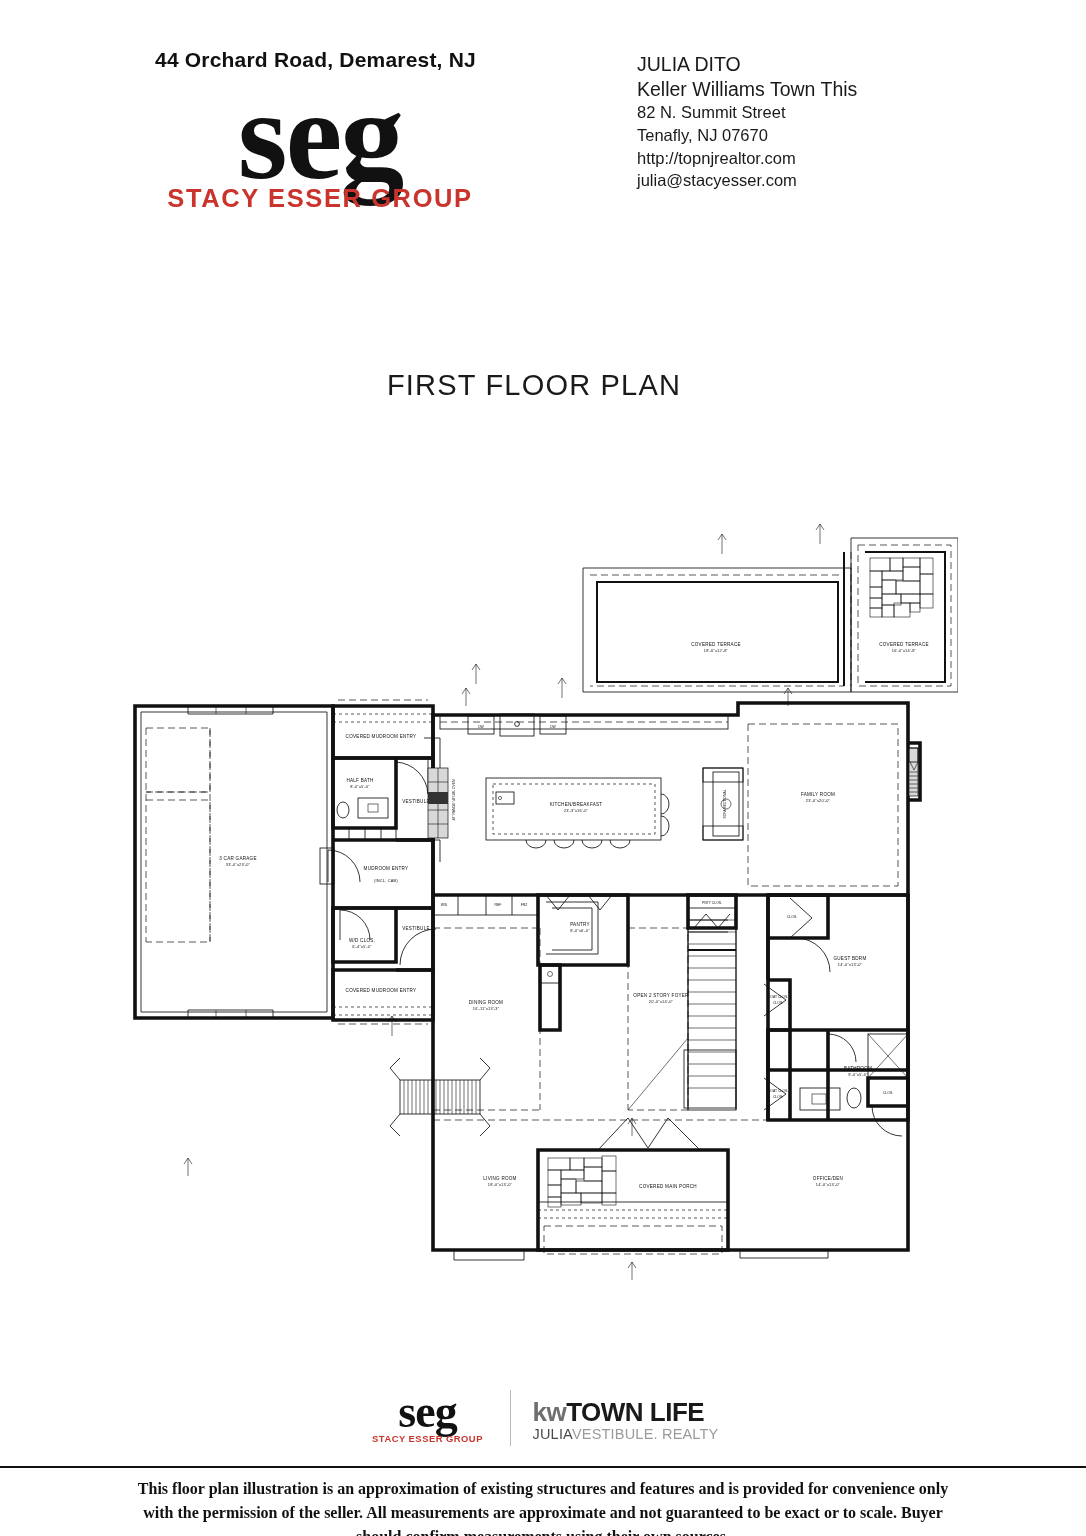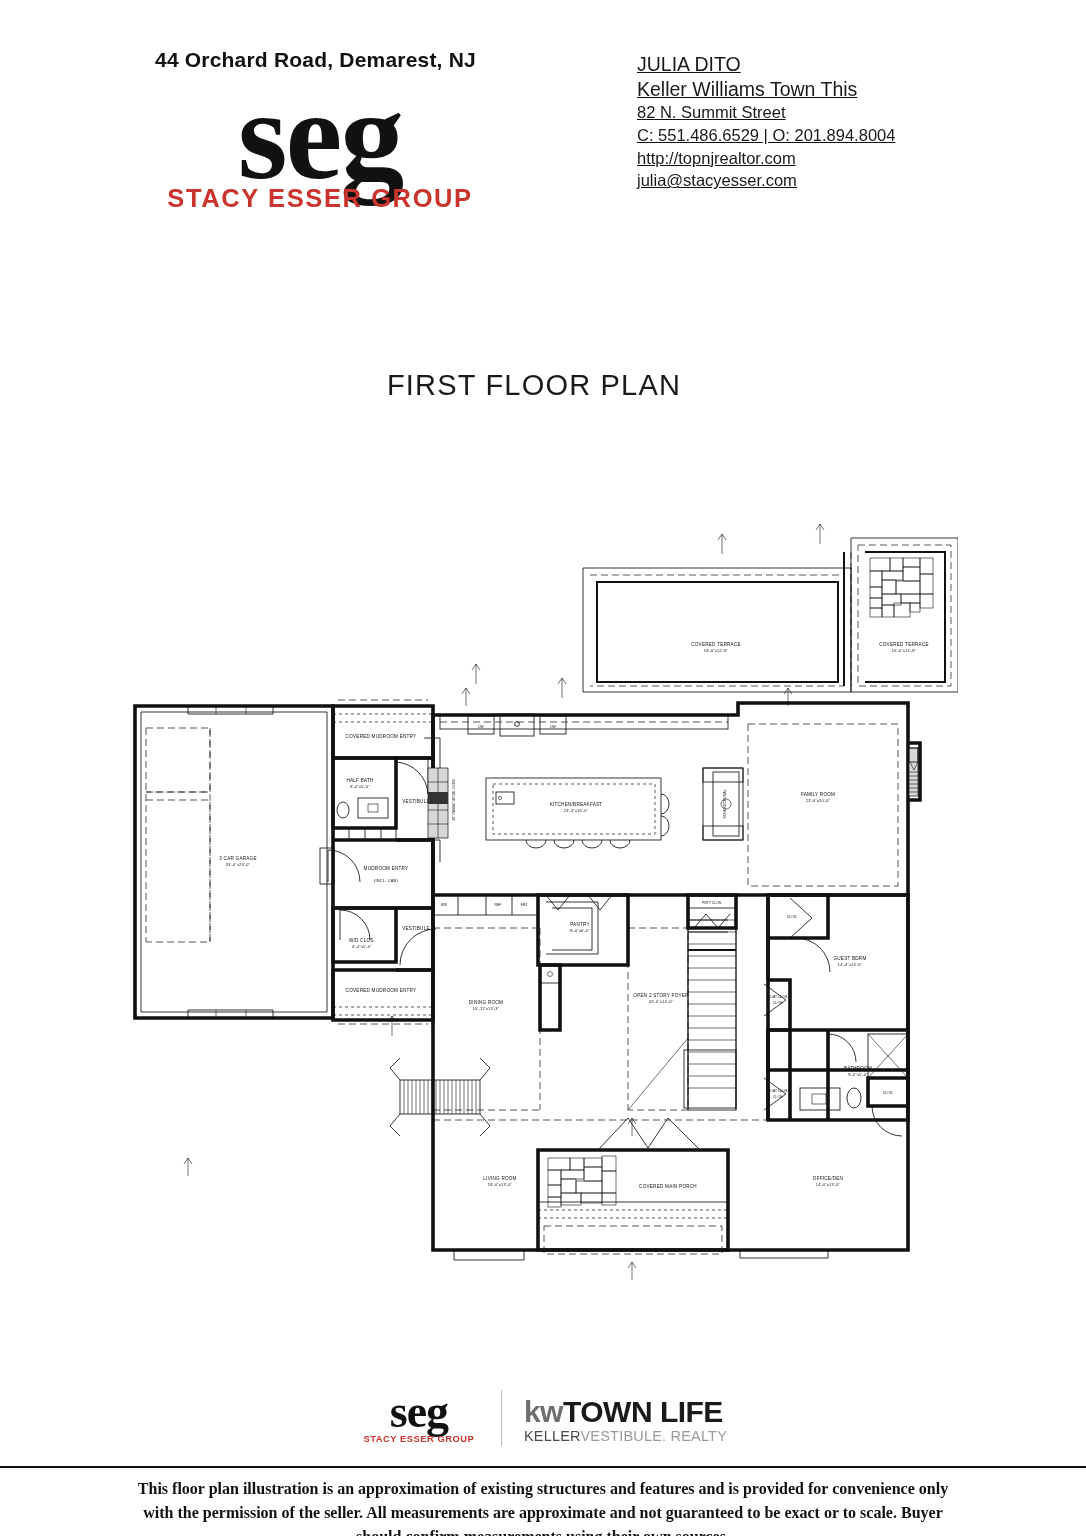--- a/index.html
+++ b/index.html
@@ -20,21 +20,21 @@
   .seg-logo{position:absolute;left:160px;top:80px;width:320px;height:150px;}
   .seg-seg{
     font-family:"Liberation Serif", serif;
     font-size:128px;line-height:0.86;font-weight:bold;color:#111;
     letter-spacing:-2px;text-align:center;
   }
   .seg-sub{
     font-size:25.5px;font-weight:bold;color:#c9342c;letter-spacing:1.6px;
     text-align:center;margin-top:-6px;
   }
-  .contact{position:absolute;left:637px;top:52px;width:330px;text-decoration:underline;}
+  .contact{position:absolute;left:637px;top:52px;width:330px;}
   .contact .nm{font-size:19.5px;line-height:1.26;color:#1a1a1a;}
   .contact .co{font-size:19.5px;line-height:1.26;color:#1a1a1a;}
   .contact .blk{font-size:16.5px;line-height:1.38;color:#1a1a1a;}
 
   
   .plan-title{
     position:absolute;left:0;top:369px;width:1068px;text-align:center;
     font-size:29px;letter-spacing:1.2px;color:#1a1a1a;
   }
 
@@ -48,21 +48,21 @@
     display:flex;align-items:center;justify-content:center;gap:0px;height:76px;
   }
   .f-seg{width:120px;text-align:center;}
   .f-seg .s1{
     font-family:"Liberation Serif", serif;font-weight:bold;font-size:46px;
     line-height:.88;letter-spacing:-1px;color:#111;
   }
   .f-seg .s2{font-size:9.4px;font-weight:bold;color:#c9342c;letter-spacing:.5px;margin-top:0px;}
   .f-div{width:1px;height:56px;background:#b9b9b9;margin:0 22px;}
   .f-kw{padding-top:4px;}
-  .f-kw .k1{font-size:30px;font-weight:bold;letter-spacing:-.5px;line-height:1;}
+  .f-kw .k1{font-size:26px;font-weight:bold;letter-spacing:-.5px;line-height:1;}
   .f-kw .k1 .kw{color:#6f6f6f;}
   .f-kw .k1 .tl{color:#1a1a1a;}
   .f-kw .k2{font-size:14.5px;letter-spacing:.2px;margin-top:1px;}
   .f-kw .k2 .b1{color:#4a4a4a;}
   .f-kw .k2 .b2{color:#9a9a9a;}
   .rule{position:absolute;left:0;top:1466px;width:1086px;height:2px;background:#111;}
   .disc{
     position:absolute;left:130px;top:1477px;width:826px;text-align:center;
     font-family:"Liberation Serif", serif;
     font-size:16px;line-height:1.5;color:#111;font-weight:bold;
@@ -79,21 +79,21 @@
     <div class="seg-logo">
       <div class="seg-seg">seg</div>
       <div class="seg-sub">STACY ESSER GROUP</div>
     </div>
 
     <div class="contact">
       <div class="nm">JULIA DITO</div>
       <div class="co">Keller Williams Town This</div>
       <div class="blk">
         <div>82 N. Summit Street</div>
-        <div>C: 551.486.6529 | O: 201.894.8004</div>
+        <div>Tenafly, NJ 07670</div>
         <div>http://topnjrealtor.com</div>
         <div>julia@stacyesser.com</div>
       </div>
     </div>
   </div>
 
   <div class="plan-title">FIRST FLOOR PLAN</div>
 
   <div class="stage">
     <svg width="830" height="770" viewBox="0 0 830 770" xmlns="http://www.w3.org/2000/svg">
@@ -442,21 +442,21 @@
       <div class="f-seg">
         <div class="s1">seg</div>
         <div class="s2">STACY ESSER GROUP</div>
       </div>
       <div class="f-div"></div>
       <div class="f-kw">
         <div class="k1">
           <span class="kw">kw</span><span class="tl">TOWN LIFE</span>
         </div>
         <div class="k2">
-          <span class="b1">KELLER</span><span class="b2">VESTIBULE. REALTY</span>
+          <span class="b1">JULIA</span><span class="b2">VESTIBULE. REALTY</span>
         </div>
       </div>
     </div>
   </div>
 
   <div class="rule"></div>
   <div class="disc">This floor plan illustration is an approximation of existing structures and features and is provided for convenience only with the permission of the seller. All measurements are approximate and not guaranteed to be exact or to scale. Buyer should confirm measurements using their own sources.</div>
 
 </div>
 

